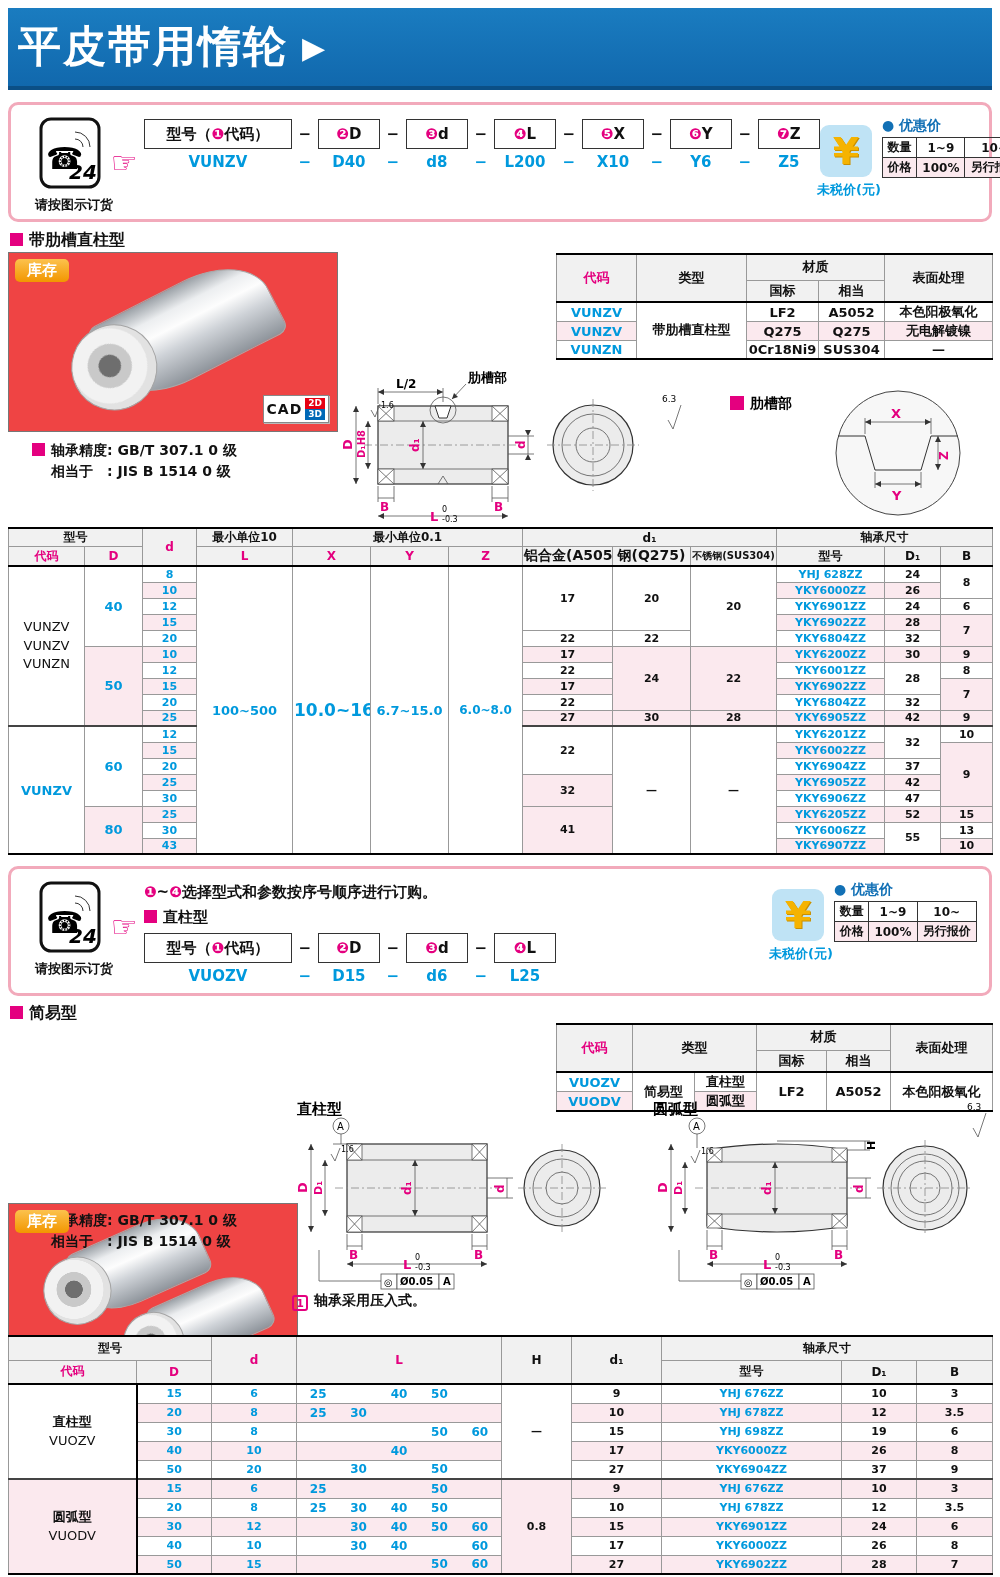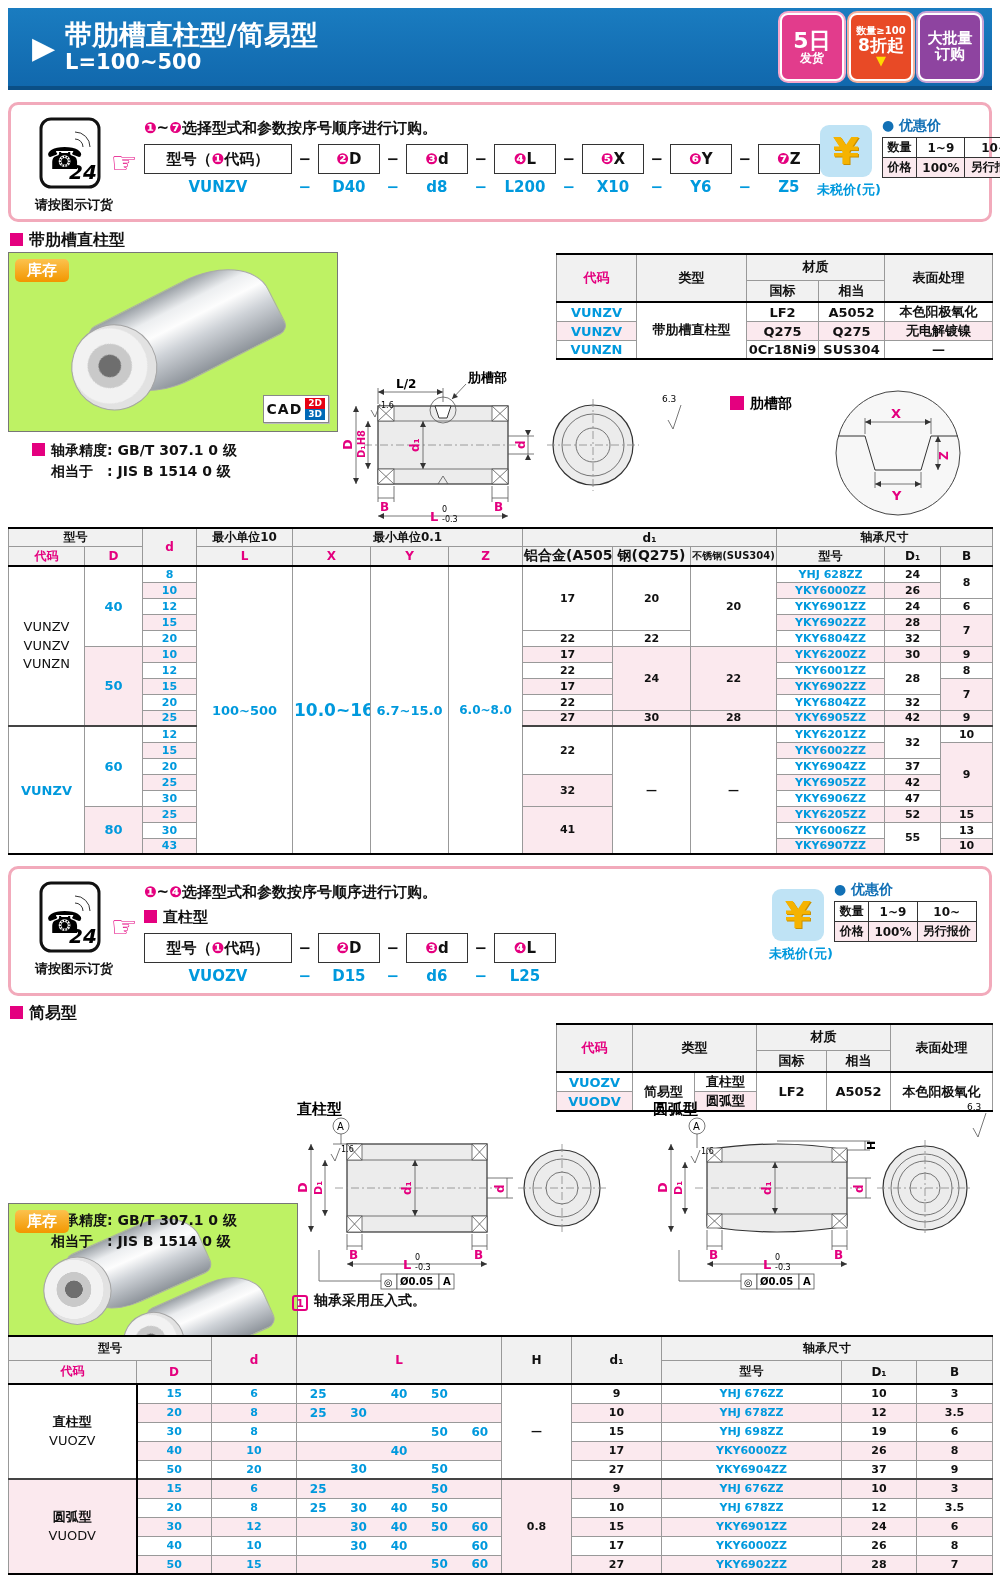--- a/index.html
+++ b/index.html
@@ -56,21 +56,21 @@
   .yenbox{position:absolute;left:0;top:8px;width:52px;height:52px;background:#bfe3f5;border-radius:9px;
           display:flex;align-items:center;justify-content:center;}
   .yenbox span{color:#f5b301;font-size:38px;font-weight:bold;text-shadow:1px 1px 0 #c98f00;}
   .yen-cap{position:absolute;left:-6px;top:64px;color:var(--link);font-weight:bold;font-size:13px;width:70px;text-align:center;}
   .price-title{color:#1270b5;font-weight:bold;font-size:14px;margin-bottom:2px;}
   .price table{border-collapse:collapse;width:143px;}
   .price td{border:1px solid #333;font-size:12px;font-weight:bold;text-align:center;height:20px;padding:0 4px;white-space:nowrap;}
 
   
   .sect-h{font-size:16px;font-weight:bold;}
-  .prodbox{border:1px solid #777;background:#bef264;position:relative;}
+  .prodbox{border:1px solid #777;background:#ef4444;position:relative;}
   .stock{position:absolute;left:6px;top:6px;background:linear-gradient(#fcc24d,#f29600);color:#fff;font-weight:bold;
          font-size:15px;padding:2px 12px;border-radius:5px;z-index:3;}
   .cadbox{position:absolute;right:8px;bottom:8px;border:1px solid #888;background:#fff;display:flex;align-items:center;
           padding:2px 3px;gap:3px;box-shadow:1px 1px 0 #bbb;}
   .cadbox .cadt{font-weight:bold;font-size:14px;letter-spacing:1px;}
   .cadbox .chip{display:block;color:#fff;font-size:9px;font-weight:bold;padding:0 3px;line-height:11px;text-align:center;}
   .chip.c2d{background:#e60012;}
   .chip.c3d{background:#0068b7;}
   .prec{font-size:14px;font-weight:bold;line-height:1.5;}
 
@@ -111,58 +111,37 @@
   .cl{stroke:#888;stroke-width:0.8;stroke-dasharray:8 3 2 3;fill:none;}
   .metal{fill:#ececec;stroke:#333;stroke-width:1.2;}
   .noteline{font-size:14px;font-weight:bold;}
   .notenum{display:inline-block;border:2px solid var(--mag);color:var(--mag);font-size:11px;font-weight:bold;
            width:16px;height:16px;line-height:13px;text-align:center;border-radius:3px;margin-right:6px;vertical-align:-2px;}
 </style>
 </head>
 <body>
 
 <div class="abs banner">
+  <div class="t1">平皮带用惰轮</div>
   <div class="arr">▶</div>
-  <div class="sub">
-    <div class="s1">带肋槽直柱型/简易型</div>
-    <div class="s2">L=100~500</div>
-  </div>
-  <div class="badges">
-    <div class="badge pinkb">
-      <span class="big">5日</span>
-      <span class="small">发货</span>
-    </div>
-    <div class="badge redb">
-      <span class="tiny">数量≥100</span>
-      <span class="big" style="font-size:17px">8折起</span>
-      <span class="yarrow">▼</span>
-    </div>
-    <div class="badge purb">
-      <span class="small" style="font-size:15px">大批量</span>
-      <span class="small" style="font-size:15px">订购</span>
-    </div>
-  </div>
 </div>
 
 <div class="abs order" style="top:102px;height:120px;">
   <div class="phone">
     <svg width="62" height="72" viewBox="0 0 62 72">
       <rect x="2" y="2" width="58" height="68" rx="10" fill="#fff" stroke="#111" stroke-width="3"></rect>
       <path class="dln" d="M36,22 a8 8 0 0 1 8 8" stroke-width="2.5"></path>
       <path class="dln" d="M36,15 a15 15 0 0 1 15 15" stroke-width="2.5"></path>
       <text x="7" y="52" font-size="30">☎</text>
       <text x="30" y="62" font-size="20" font-weight="bold" font-style="italic">24</text>
     </svg>
     <div class="phone-cap">请按图示订货</div>
   </div>
   <div class="finger">☞</div>
   <div class="order-main">
-    <div class="inst">
-      <span class="num">❶</span><span>~</span><span class="num">❼</span><span>选择型式和参数按序号顺序进行订购。</span>
-    </div>
     <div class="pn-row">
       <div class="pn-box w1">
           <span>型号（</span>
           <span class="num">❶</span>
           <span>代码）</span>
         </div>
       <span class="pn-sep">−</span>
       <div class="pn-box wn">
           <span class="num">❷</span>
           <span>D</span>

